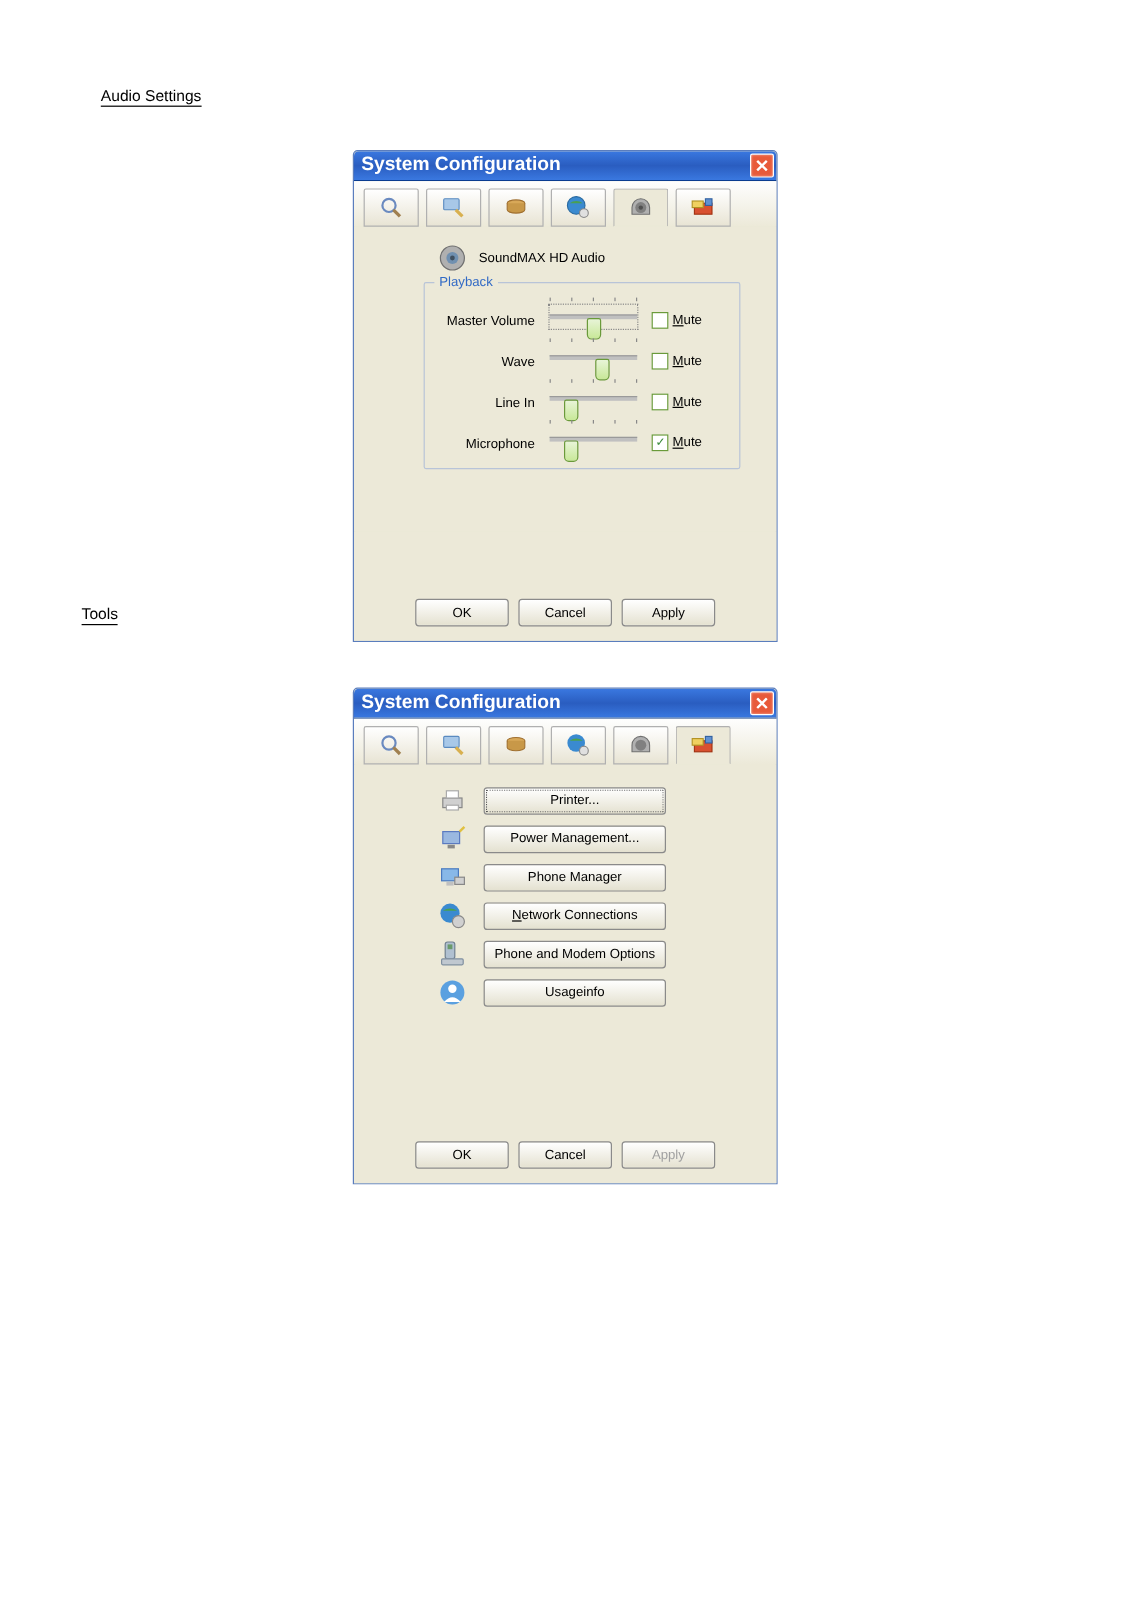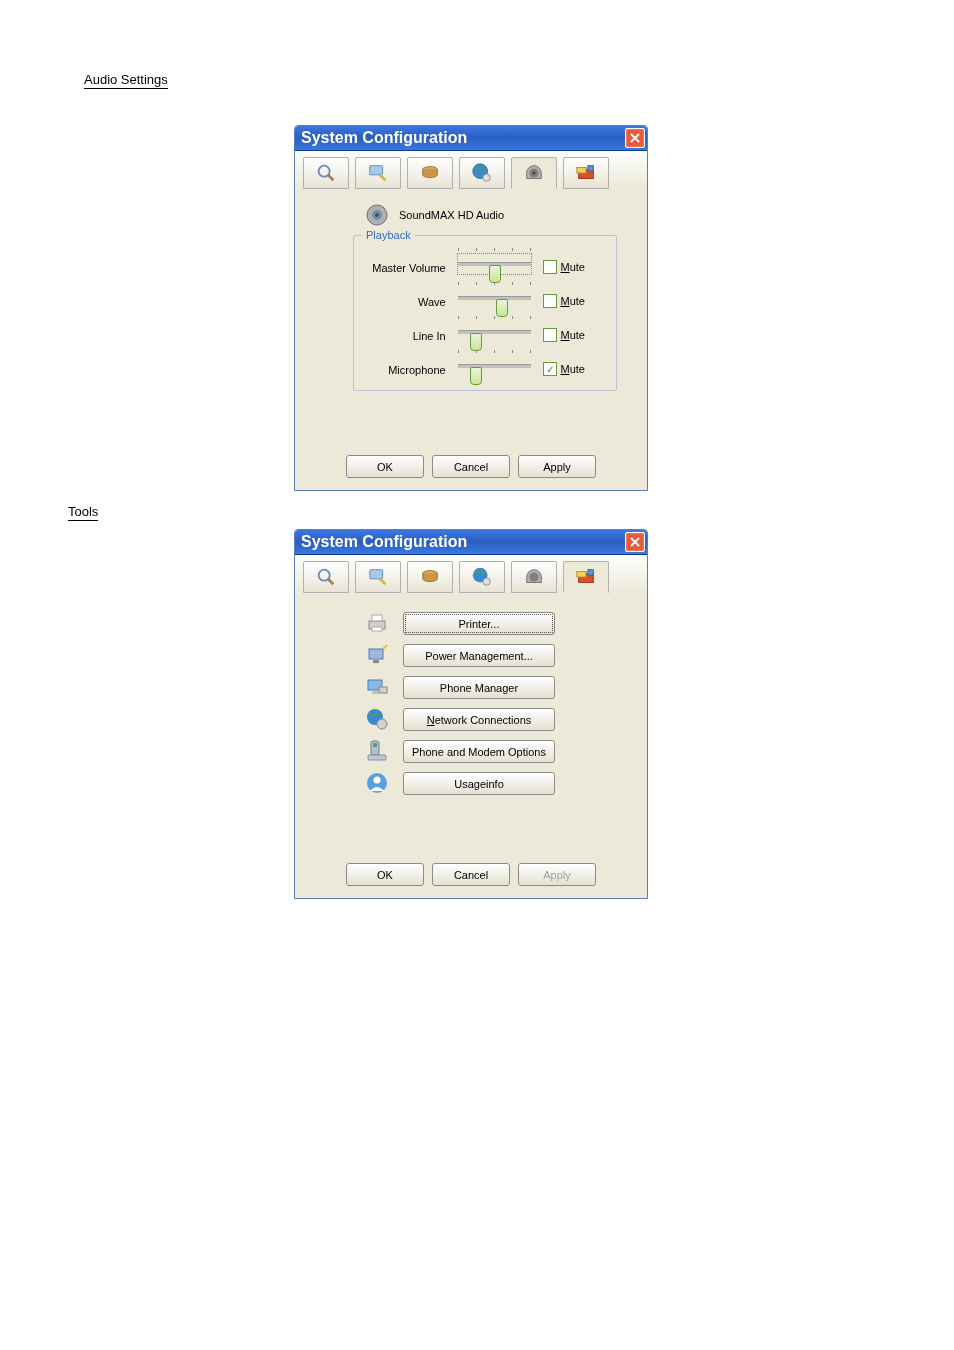--- a/index.html
+++ b/index.html
@@ -203,27 +203,28 @@
     height: 21px;
     border: 1px solid #8a8a8a;
     border-radius: 3px;
     background: linear-gradient(to bottom, #ffffff, #e4e1d0);
     font-size: 11px;
     display: flex;
     align-items: center;
     justify-content: center;
     padding: 0 10px;
     box-shadow: 0 0 1px #fff inset;
+    margin-top: 44px;
   }
   .xp-button.disabled { color: #a0a0a0; }
 
   
   .tool-row {
     display: flex;
-    align-items: flex-end;
+    align-items: center;
     gap: 14px;
     margin-bottom: 8px;
     margin-left: 50px;
   }
   .tool-icon { width: 24px; height: 24px; display:flex; align-items:center; justify-content:center;}
   .tool-button {
     width: 150px;
     height: 21px;
     border: 1px solid #8a8a8a;
     border-radius: 3px;

